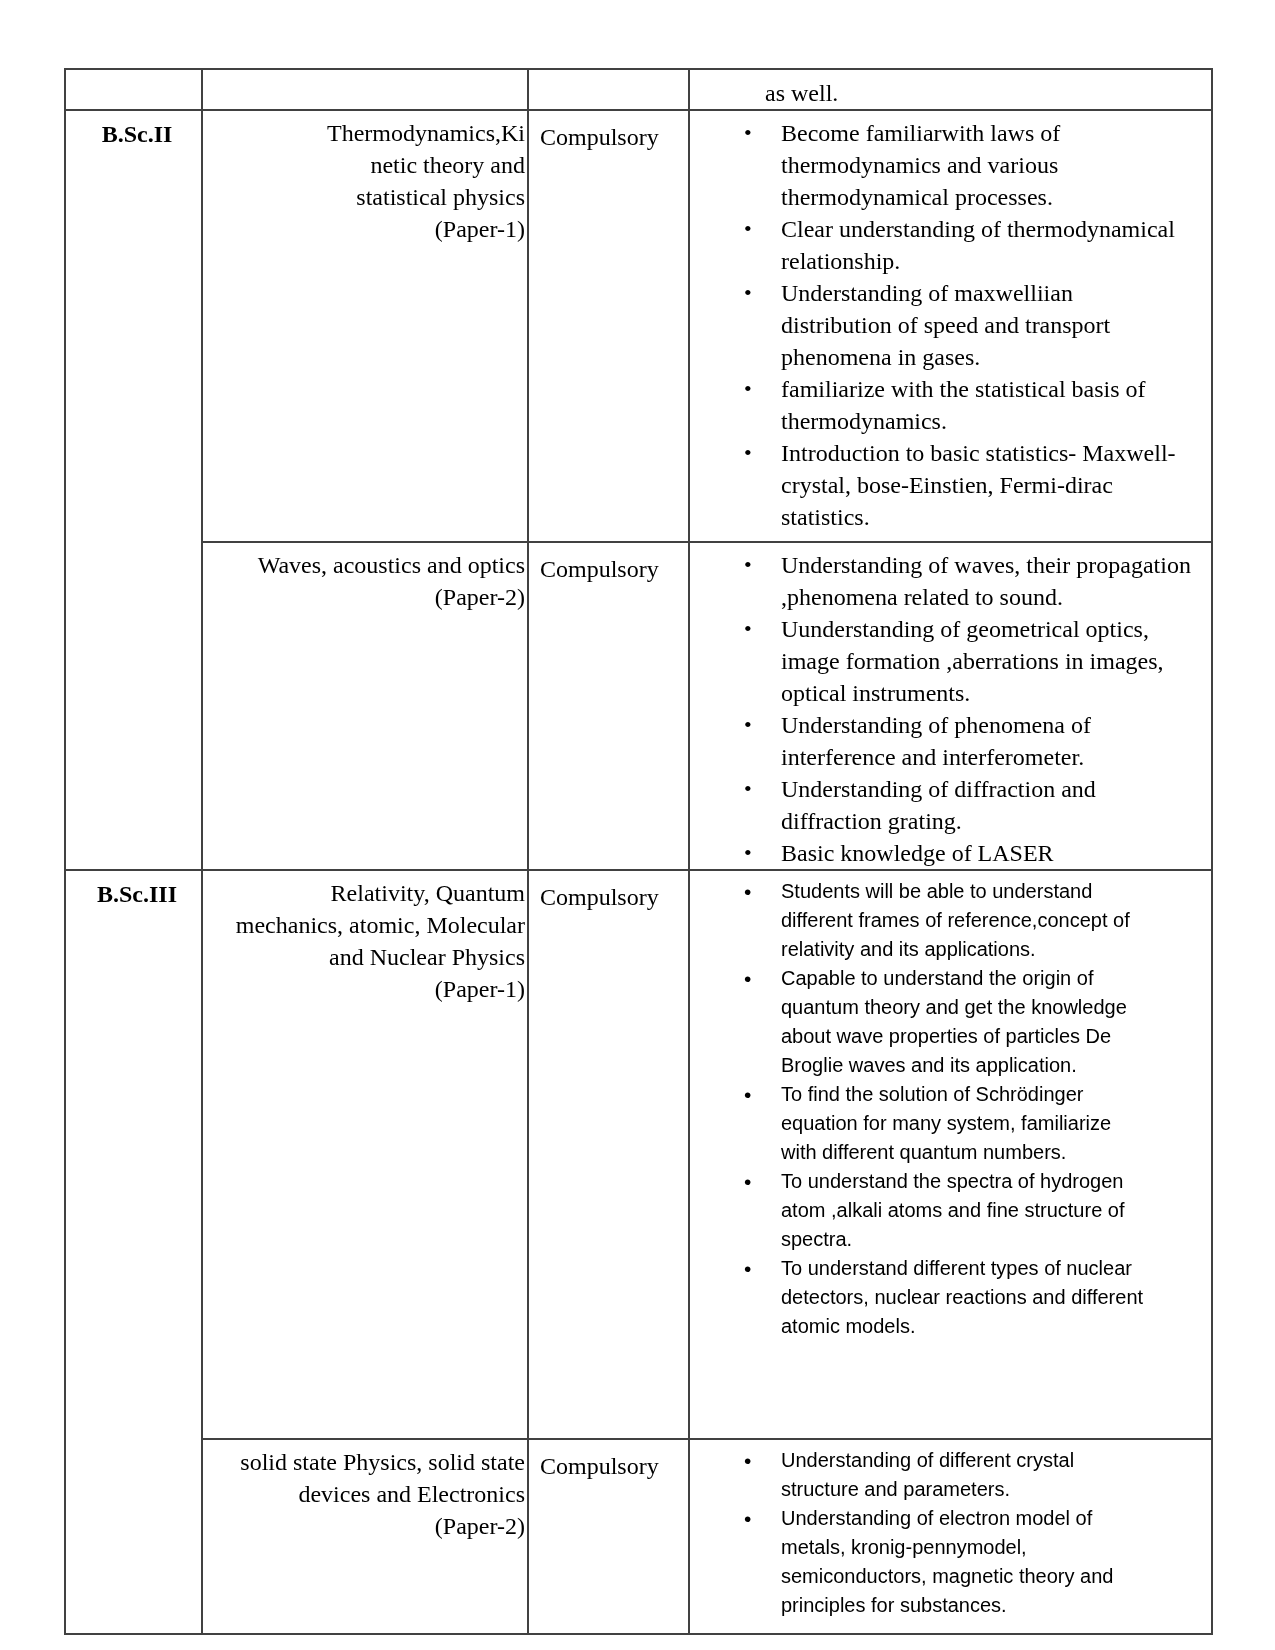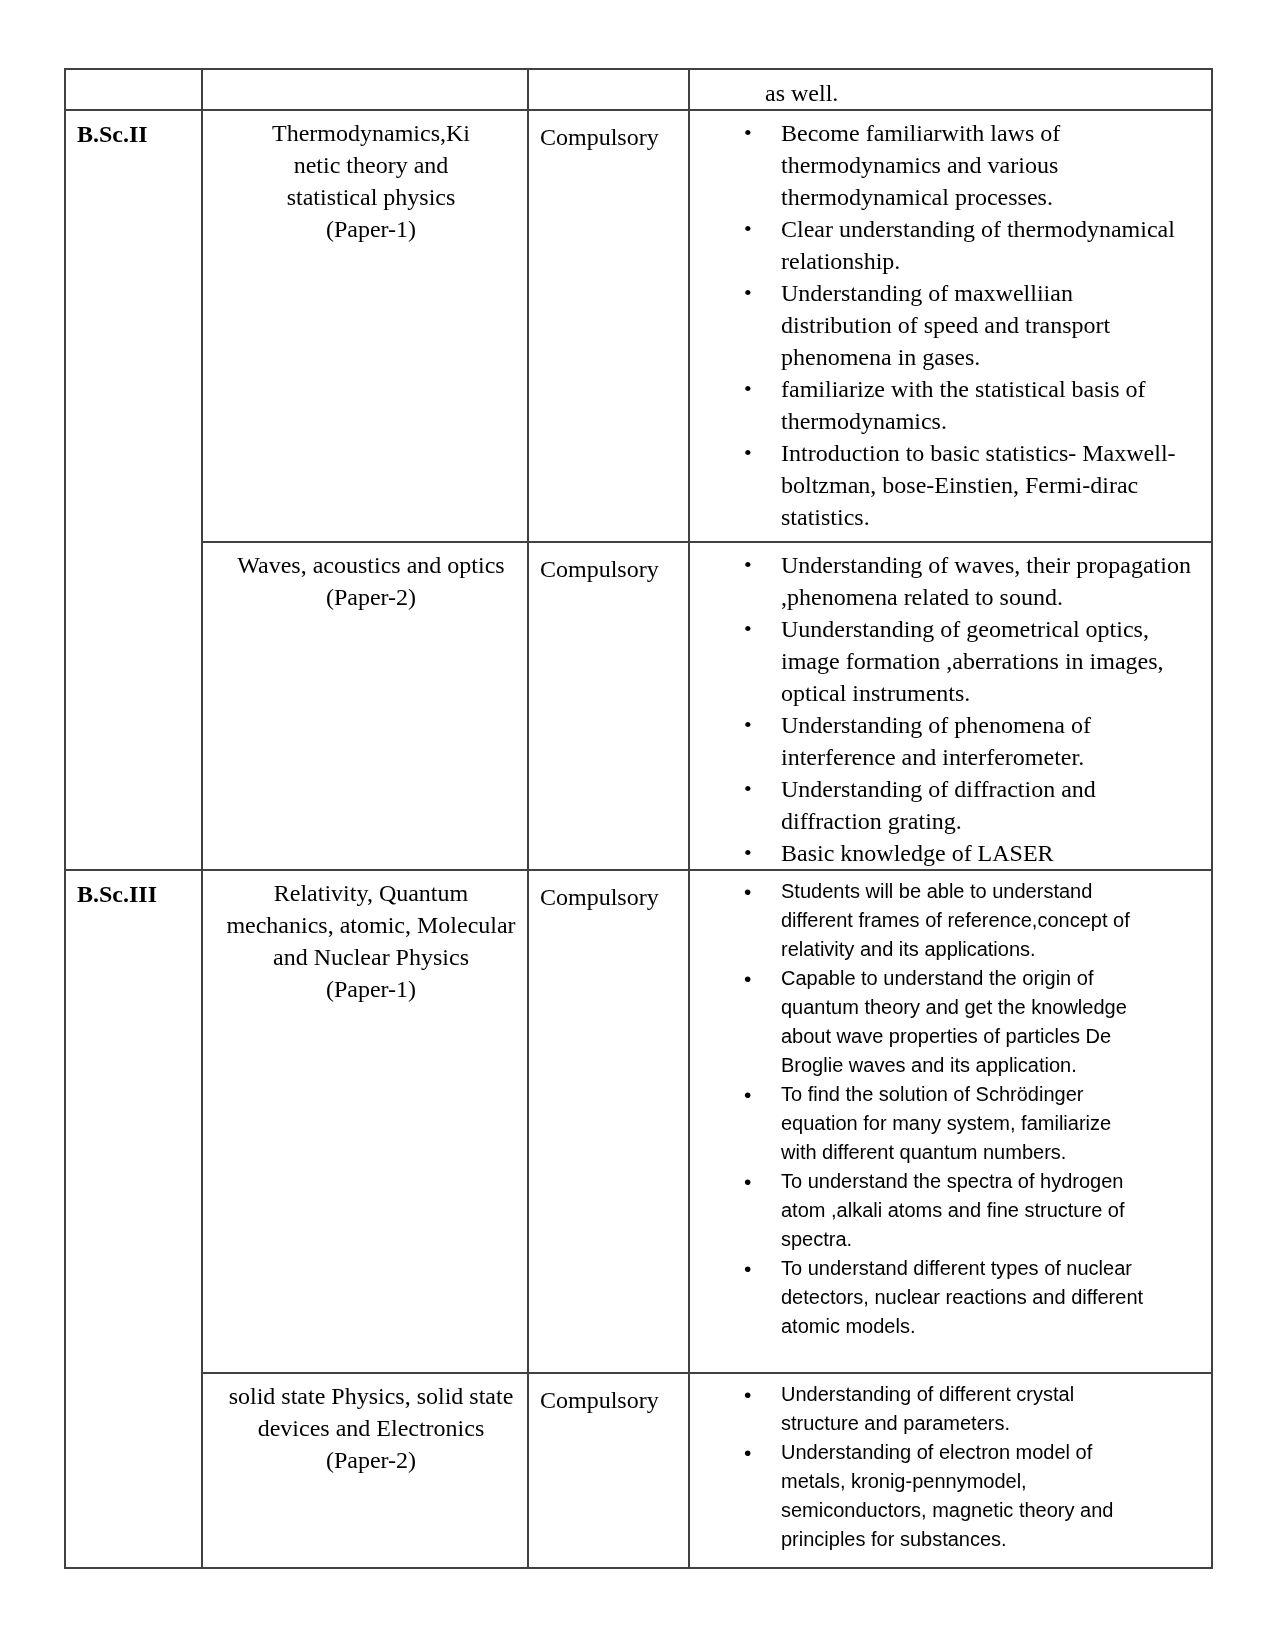--- a/index.html
+++ b/index.html
@@ -20,30 +20,31 @@
   td {
     border: 2px solid #414141;
     vertical-align: top;
     overflow: hidden;
     padding: 0;
   }
   
   tr.row-carryover  { height: 39px; }
   tr.row-g0p0       { height: 432px; }
   tr.row-g0p1       { height: 324px; }
-  tr.row-g1p0       { height: 503px; }
+  tr.row-g1p0       { height: 569px; }
   tr.row-g1p1       { height: 195px; }
 
   .class-cell {
     font: bold 24px/32px "Liberation Serif", "DejaVu Serif", serif;
     padding: 7px 4px 0 11px;
+    text-align: center;
   }
   .course-cell {
     font: 24px/32px "Liberation Serif", "DejaVu Serif", serif;
-    text-align: center;
+    text-align: right;
     white-space: pre;
     padding: 6px 2px 0 14px;
   }
   .type-cell {
     font: 24px/32px "Liberation Serif", "DejaVu Serif", serif;
     padding: 10px 4px 0 11px;
   }
   .outcomes-cell { padding: 6px 5px 0 0; }
   .carryover-text {
     font: 24px/32px "Liberation Serif", "DejaVu Serif", serif;
@@ -104,21 +105,21 @@
 thermodynamics and various
 thermodynamical processes.</li>
             <li>Clear understanding of thermodynamical
 relationship.</li>
             <li>Understanding  of maxwelliian
 distribution of speed and transport
 phenomena in gases.</li>
             <li>familiarize with the statistical basis of
 thermodynamics.</li>
             <li>Introduction  to basic statistics- Maxwell-
-boltzman, bose-Einstien, Fermi-dirac
+crystal, bose-Einstien, Fermi-dirac
 statistics.</li>
           </ul>
     </td>
   </tr>
 
   <tr class="row-g0p1">
     <td class="course-cell">Waves, acoustics and optics
 (Paper-2)</td>
     <td class="type-cell">Compulsory</td>
     <td class="outcomes-cell">

